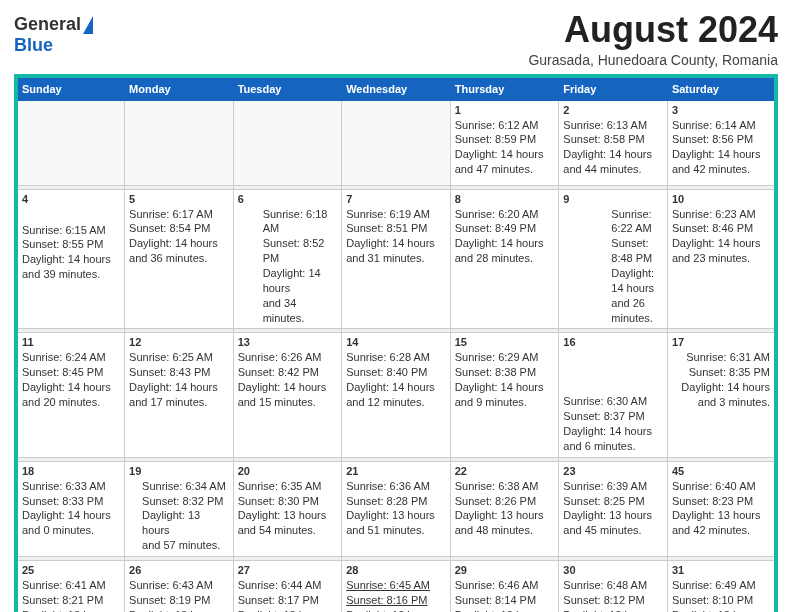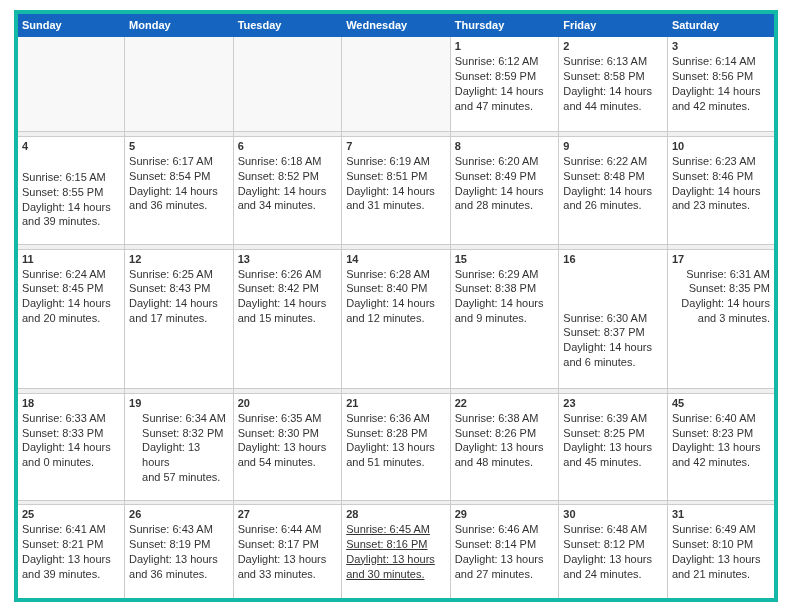--- a/index.html
+++ b/index.html
@@ -107,20 +107,33 @@
       height: 4px;
       background: #f0f0f0;
       border: 1px solid #ccc;
       padding: 0;
     }
   </style>
 </head>
 <body>
 
 <div class="page">
+  <div class="header">
+    <div class="logo">
+      <div class="logo-text">
+        <span class="logo-general">General</span>
+        <div class="logo-triangle"></div>
+      </div>
+      <span class="logo-blue">Blue</span>
+    </div>
+    <div class="title-section">
+      <div class="month-title">August 2024</div>
+      <div class="subtitle">Gurasada, Hunedoara County, Romania</div>
+    </div>
+  </div>
 
   <table class="calendar">
     <thead>
       <tr>
         <th>Sunday</th>
         <th>Monday</th>
         <th>Tuesday</th>
         <th>Wednesday</th>
         <th>Thursday</th>
         <th>Friday</th>
@@ -174,42 +187,42 @@
           </td>
           <td>
             <div class="day-number">5</div>
             <div class="day-info" style="white-space: pre-line;">Sunrise: 6:17 AM
 Sunset: 8:54 PM
 Daylight: 14 hours
 and 36 minutes.</div>
           </td>
           <td>
             <div class="day-number">6</div>
-            <div class="day-info" style="white-space: pre-line;">Sunrise: 6:18 AM
+            <div class="day-info" style="white-space: pre-line; margin-left: 25px;">Sunrise: 6:18 AM
 Sunset: 8:52 PM
 Daylight: 14 hours
 and 34 minutes.</div>
           </td>
           <td>
             <div class="day-number">7</div>
             <div class="day-info" style="white-space: pre-line;">Sunrise: 6:19 AM
 Sunset: 8:51 PM
 Daylight: 14 hours
 and 31 minutes.</div>
           </td>
           <td>
             <div class="day-number">8</div>
             <div class="day-info" style="white-space: pre-line;">Sunrise: 6:20 AM
 Sunset: 8:49 PM
 Daylight: 14 hours
 and 28 minutes.</div>
           </td>
           <td>
             <div class="day-number">9</div>
-            <div class="day-info" style="white-space: pre-line;">Sunrise: 6:22 AM
+            <div class="day-info" style="white-space: pre-line; margin-left: 48px;">Sunrise: 6:22 AM
 Sunset: 8:48 PM
 Daylight: 14 hours
 and 26 minutes.</div>
           </td>
           <td>
             <div class="day-number">10</div>
             <div class="day-info" style="white-space: pre-line;">Sunrise: 6:23 AM
 Sunset: 8:46 PM
 Daylight: 14 hours
 and 23 minutes.</div>

